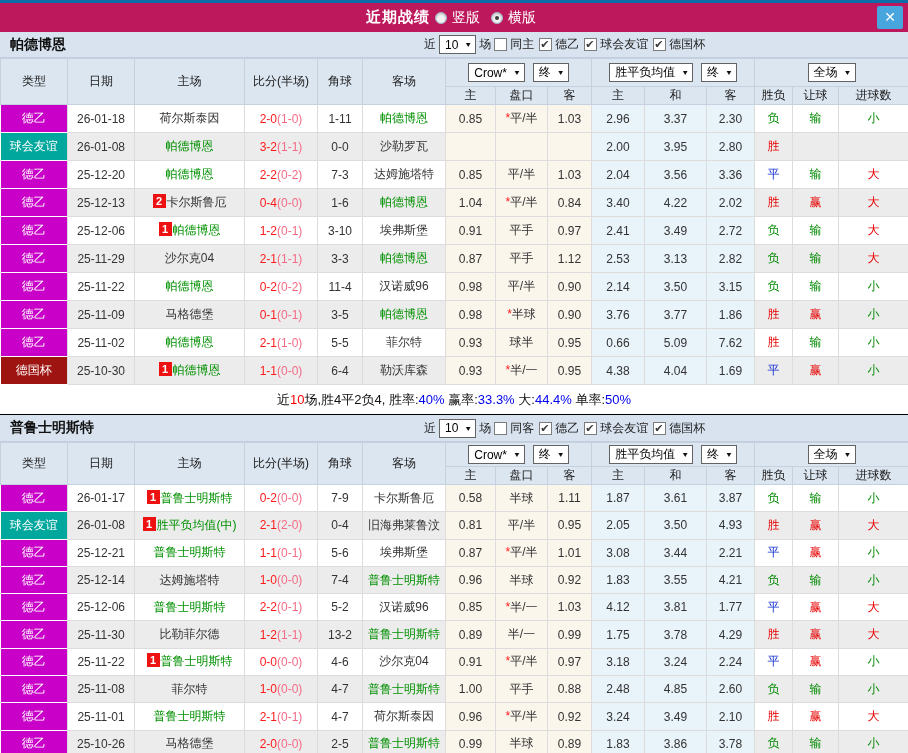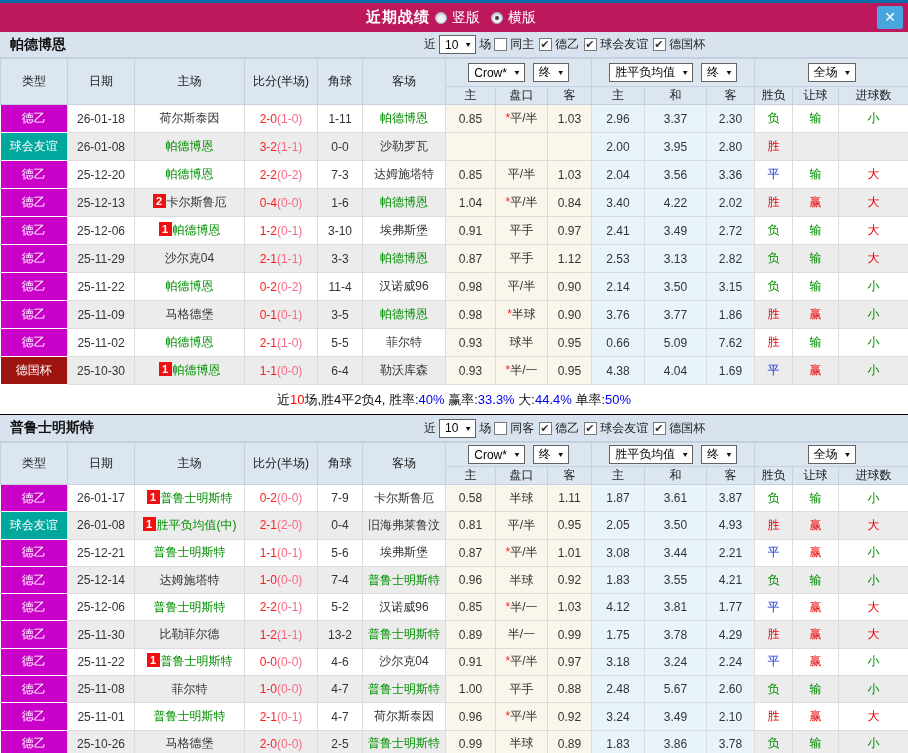--- a/index.html
+++ b/index.html
@@ -580,21 +580,21 @@
             <td class="c-type" style="background: rgb(200, 0, 200);">德乙</td>
             <td class="plain">25-11-08</td>
             <td class="c-team plain"><span>菲尔特</span></td>
             <td class="plain"><span class="sc">1-0</span><span class="hf">(0-0)</span></td>
             <td class="plain">4-7</td>
             <td class="c-team plain"><span class="green">普鲁士明斯特</span></td>
             <td class="crow">1.00</td>
             <td class="crow">平手</td>
             <td class="crow">0.88</td>
             <td class="mean">2.48</td>
-            <td class="mean">5.67</td>
+            <td class="mean">4.85</td>
             <td class="mean">2.60</td>
             <td class="plain res" style="color: rgb(0, 138, 0);">负</td>
             <td class="plain res" style="color: rgb(0, 138, 0);">输</td>
             <td class="plain res" style="color: rgb(0, 138, 0);">小</td>
           </tr>
           <tr>
             <td class="c-type" style="background: rgb(200, 0, 200);">德乙</td>
             <td class="plain">25-11-01</td>
             <td class="c-team plain"><span class="green">普鲁士明斯特</span></td>
             <td class="plain"><span class="sc">2-1</span><span class="hf">(0-1)</span></td>

